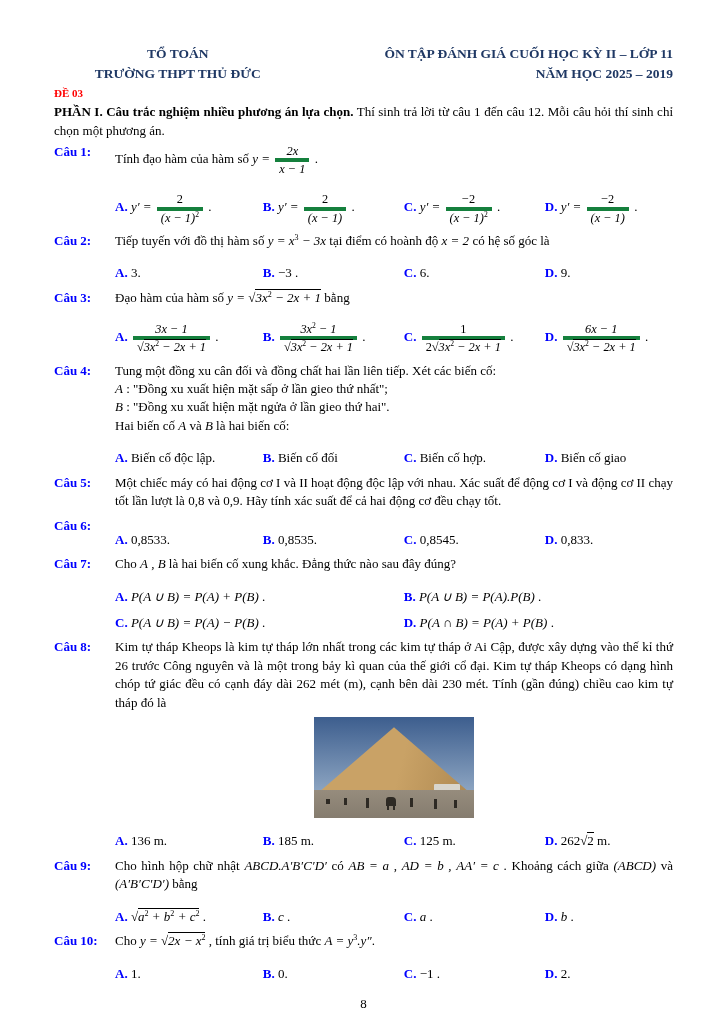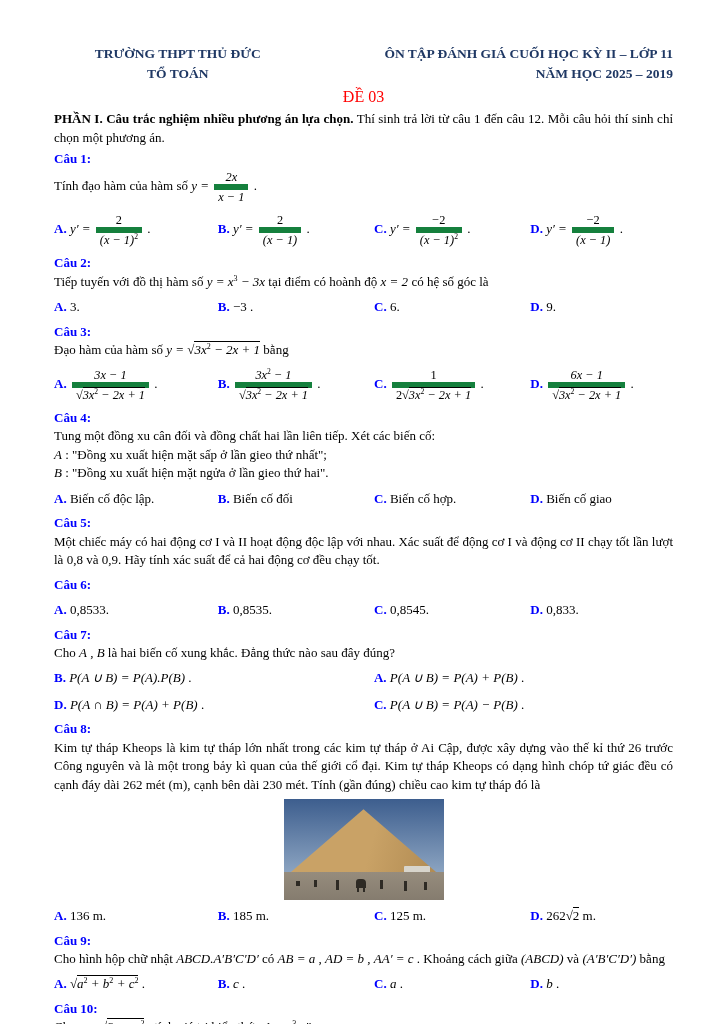--- a/index.html
+++ b/index.html
@@ -5,36 +5,36 @@
   html,body{margin:0;padding:0;}
   body{
     width:725px;height:1024px;box-sizing:border-box;
     background:#ffffff;color:#000;
     font-family:"Liberation Serif",serif;font-size:13px;line-height:1.42;
     padding:44px 52px 0 54px;overflow:hidden;
   }
   .header{display:flex;font-weight:bold;color:#1f3864;font-size:13.5px;line-height:1.5;}
   .h-left{width:40%;text-align:center;}
   .h-right{width:60%;text-align:right;}
-  .exam-code{text-align:center;color:#ff0000;font-weight:normal;font-size:16px;margin:1px 0 2px 0;}
+  .exam-code{text-align:left;color:#ff0000;font-weight:bold;font-size:11px;margin:1px 0 2px 0;}
   .part-heading{margin:2px 0 3px 0;text-align:justify;}
-  .question{display:flex;margin-bottom:6px;flex-direction:column;}
+  .question{display:flex;margin-bottom:6px;}
   .q-label{width:61px;flex:none;color:#0000ff;font-weight:bold;}
   .q-body{flex:1;min-width:0;}
   .q-stem{text-align:justify;}
   .q-line{text-align:left;}
-  .answers{display:grid;grid-template-columns:1.05fr 1fr 1fr 0.95fr;column-gap:6px;margin-top:7px;align-items:center;}
+  .answers{display:grid;grid-template-columns:1.05fr 1fr 1fr 0.95fr;column-gap:6px;margin-top:14px;align-items:center;}
   .answers.two{grid-template-columns:1.05fr 1fr;row-gap:8px;}
   .ans{white-space:nowrap;overflow:visible;}
   .ans-letter{color:#0000ff;font-weight:bold;}
   .m{font-style:italic;}
   sup{font-size:0.62em;line-height:0;}
   .frac{display:inline-block;vertical-align:middle;text-align:center;line-height:1.15;font-size:0.95em;margin:1px 2px;}
   .frac .num{display:block;padding:0 4px;}
-  .frac .den{display:block;border-top:6px solid #15803d;padding:0 4px;}
+  .frac .den{display:block;border-top:4px solid #15803d;padding:0 4px;}
   .sqrt{white-space:nowrap;display:inline;}
   .sqrt .rad{font-style:normal;}
   .sqrt .radicand{border-top:1px solid #000;}
   .pyr{width:160px;height:101px;margin:5px auto 4px auto;position:relative;overflow:hidden;}
   .pyr-sky{position:absolute;inset:0;}
   .pyr-tri{position:absolute;left:6px;bottom:27px;width:148px;height:64px;
     clip-path:polygon(50% 0,100% 100%,0 100%);}
   .pyr-ground{position:absolute;left:0;bottom:0;width:100%;height:28px;}
   .pyr-hut{position:absolute;right:14px;bottom:26px;width:26px;height:8px;background:#d8d5cc;border-radius:1px;}
   .fig{position:absolute;background:#2e2a24;}
@@ -46,22 +46,22 @@
   .fig5{left:30px;bottom:13px;width:3px;height:7px;}
   .fig6{left:140px;bottom:10px;width:3px;height:8px;}
   .fig7{left:12px;bottom:14px;width:4px;height:5px;}
   .page-number{text-align:center;margin-top:12px;}
 </style>
 </head>
 <body>
 
 <div class="header">
   <div class="h-left">
+    <div>TỔ TOÁN</div>
     <div>TRƯỜNG THPT THỦ ĐỨC</div>
-    <div>TỔ TOÁN</div>
   </div>
   <div class="h-right">
     <div>ÔN TẬP ĐÁNH GIÁ CUỐI HỌC KỲ II – LỚP 11</div>
     <div>NĂM HỌC 2025 – 2019</div>
   </div>
 </div>
 
 <div class="exam-code">ĐỀ 03</div>
 
 <p class="part-heading"><b>PHẦN I. Câu trắc nghiệm nhiều phương án lựa chọn.</b><span> Thí sinh trả lời từ câu 1 đến câu 12. Mỗi câu hỏi thí sinh chỉ chọn một phương án.</span></p>
@@ -102,20 +102,21 @@
           <span class="ans"><span class="ans-letter">D.</span> <span class="frac"><span class="num"><span class="m">6x − 1</span></span><span class="den"><span class="sqrt"><span class="rad">√</span><span class="radicand"><span class="m">3x</span><sup>2</sup><span class="m"> − 2x + 1</span></span></span></span></span> .</span>
         </div>
       </div>
     </div>
     <div class="question">
       <div class="q-label">Câu 4:</div>
       <div class="q-body">
         <div class="q-stem">Tung một đồng xu cân đối và đồng chất hai lần liên tiếp. Xét các biến cố:</div>
         <div class="q-line"><span class="m">A</span> : "Đồng xu xuất hiện mặt sấp ở lần gieo thứ nhất";</div>
         <div class="q-line"><span class="m">B</span> : "Đồng xu xuất hiện mặt ngửa ở lần gieo thứ hai".</div>
+        <div class="q-line">Hai biến cố <span class="m">A</span> và <span class="m">B</span> là hai biến cố:</div>
         <div class="answers">
           <span class="ans"><span class="ans-letter">A.</span> Biến cố độc lập.</span>
           <span class="ans"><span class="ans-letter">B.</span> Biến cố đối</span>
           <span class="ans"><span class="ans-letter">C.</span> Biến cố hợp.</span>
           <span class="ans"><span class="ans-letter">D.</span> Biến cố giao</span>
         </div>
       </div>
     </div>
     <div class="question">
       <div class="q-label">Câu 5:</div>
@@ -132,24 +133,24 @@
           <span class="ans"><span class="ans-letter">C.</span> 0,8545.</span>
           <span class="ans"><span class="ans-letter">D.</span> 0,833.</span>
         </div>
       </div>
     </div>
     <div class="question">
       <div class="q-label">Câu 7:</div>
       <div class="q-body">
         <div class="q-stem">Cho <span class="m">A</span> , <span class="m">B</span> là hai biến cố xung khắc. Đẳng thức nào sau đây đúng?</div>
         <div class="answers two">
+          <span class="ans"><span class="ans-letter">A.</span> <span class="m">P(A ∪ B) = P(A) + P(B)</span> .</span>
           <span class="ans"><span class="ans-letter">B.</span> <span class="m">P(A ∪ B) = P(A).P(B)</span> .</span>
-          <span class="ans"><span class="ans-letter">A.</span> <span class="m">P(A ∪ B) = P(A) + P(B)</span> .</span>
+          <span class="ans"><span class="ans-letter">C.</span> <span class="m">P(A ∪ B) = P(A) − P(B)</span> .</span>
           <span class="ans"><span class="ans-letter">D.</span> <span class="m">P(A ∩ B) = P(A) + P(B)</span> .</span>
-          <span class="ans"><span class="ans-letter">C.</span> <span class="m">P(A ∪ B) = P(A) − P(B)</span> .</span>
         </div>
       </div>
     </div>
     <div class="question">
       <div class="q-label">Câu 8:</div>
       <div class="q-body">
         <div class="q-stem">Kim tự tháp Kheops là kim tự tháp lớn nhất trong các kim tự tháp ở Ai Cập, được xây dựng vào thế kỉ thứ 26 trước Công nguyên và là một trong bảy kì quan của thế giới cổ đại. Kim tự tháp Kheops có dạng hình chóp tứ giác đều có cạnh đáy dài 262 mét (m), cạnh bên dài 230 mét. Tính (gần đúng) chiều cao kim tự tháp đó là</div>
         <div class="pyr">
           <div class="pyr-sky" style="background: linear-gradient(rgb(61, 94, 142), rgb(169, 190, 212));"></div>
           <div class="pyr-tri" style="background: linear-gradient(105deg, rgb(201, 162, 102) 55%, rgb(176, 138, 82));"></div>

